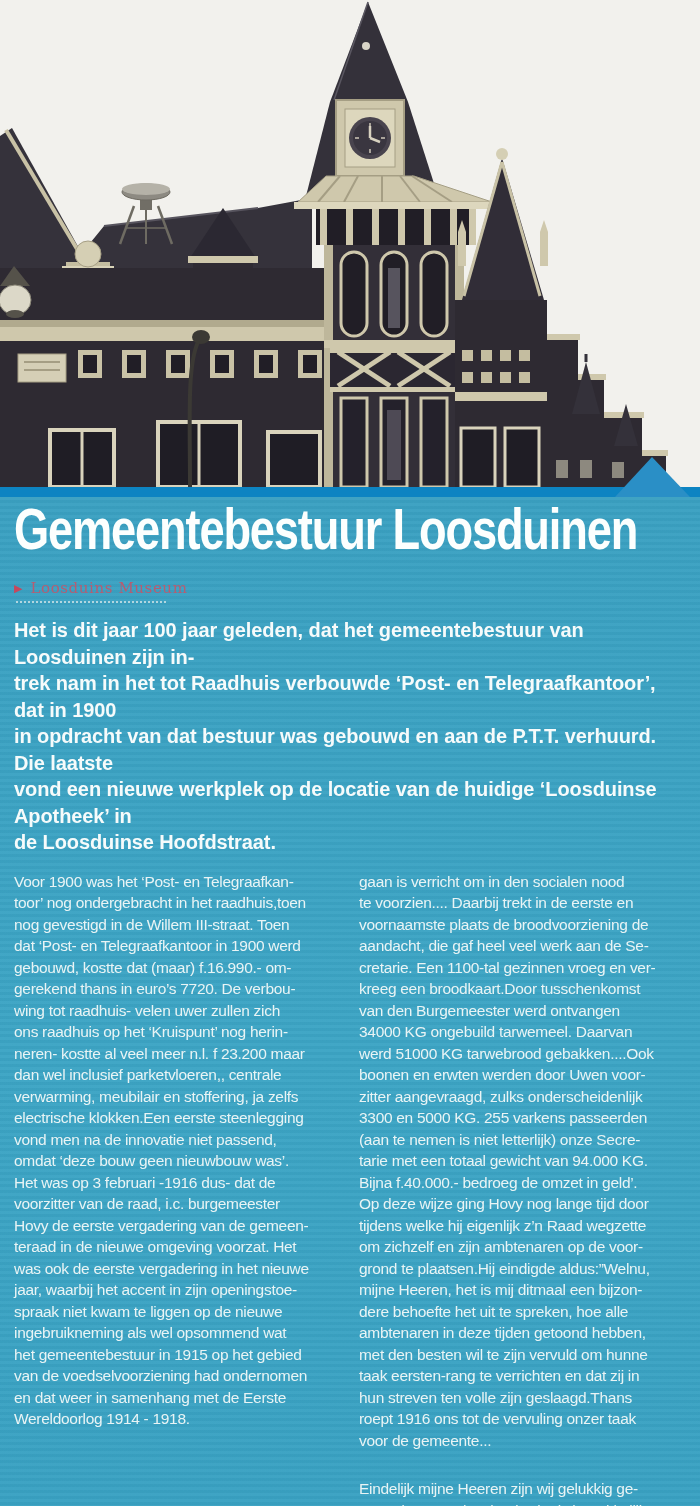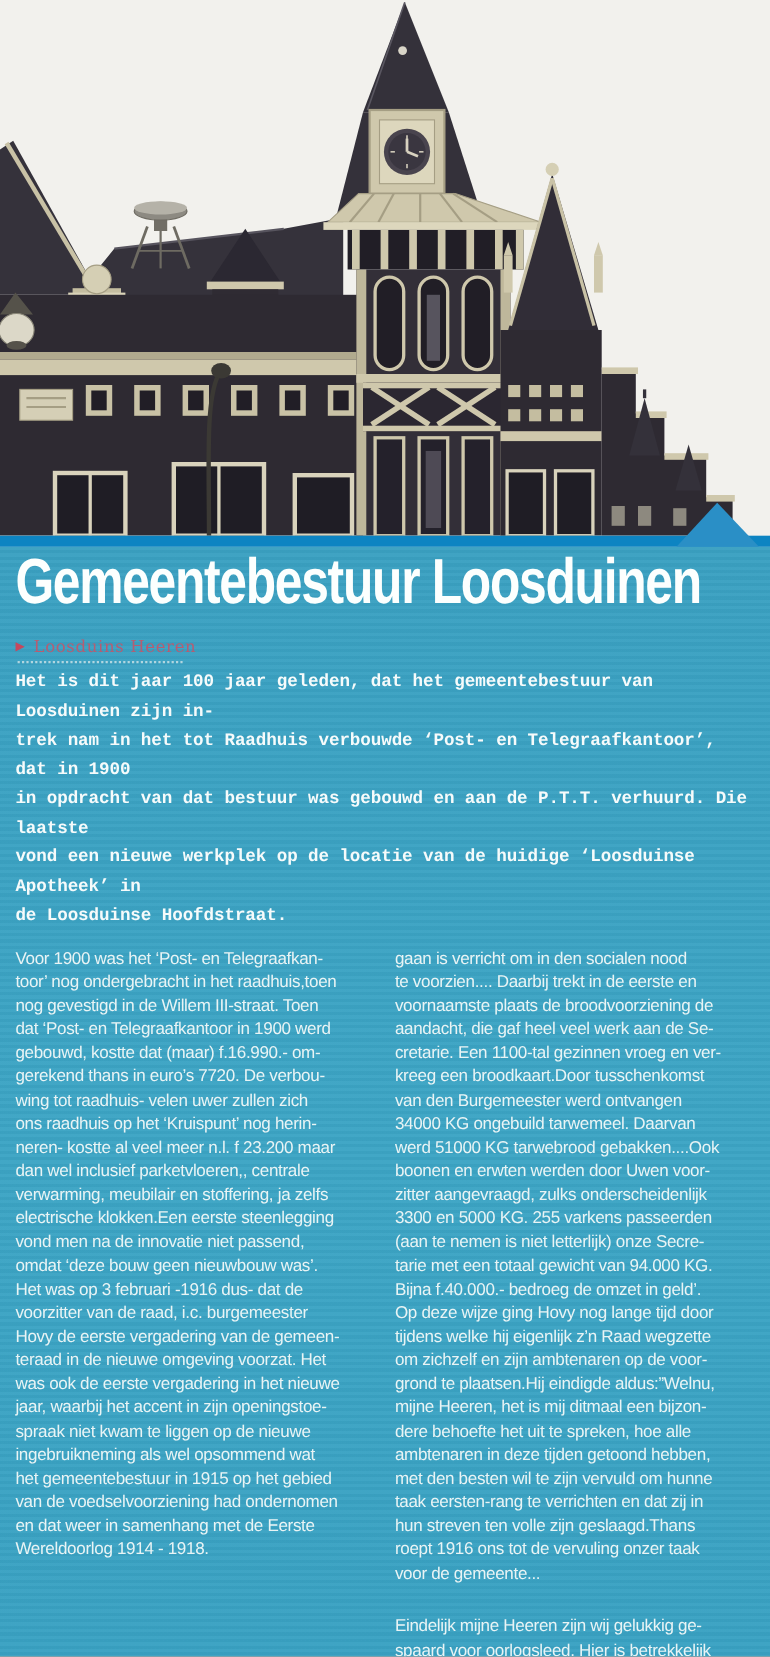--- a/index.html
+++ b/index.html
@@ -30,23 +30,23 @@
   }
   .byline{margin-top:21px;}
   .byline-row{display:flex;align-items:center;gap:8px;}
   .byline-marker{font-size:11px;color:var(--marker,#c5485e);line-height:1;}
   .byline-label{
     font-family:"DejaVu Serif","Liberation Serif",serif;
     font-size:15px;letter-spacing:0.6px;color:var(--byline,#b65d72);
   }
   .byline-dots{width:150px;border-bottom:2px dotted #cfe3e8;opacity:.8;margin-top:4px;margin-left:2px;}
   .intro{
-    margin:4px 0 0 0;width:672px;
-    font-size:16px;font-weight:bold;line-height:26.5px;letter-spacing:-0.1px;
-    color:#f6fbfb;white-space:pre-line;font-family:Liberation Mono, monospace;
+    margin:14px 0 0 0;width:672px;
+    font-size:20px;font-weight:bold;line-height:26.5px;letter-spacing:-0.1px;
+    color:#f6fbfb;white-space:pre-line;
   }
   .columns{display:flex;gap:18px;margin-top:15px;color:var(--body,#e9f4f5);}
   .col{width:332px;}
   .col p{
     margin:0;font-size:15.5px;line-height:21.5px;letter-spacing:-0.3px;
     white-space:pre-line;
   }
   .col p + p{margin-top:27px;}
 </style>
 </head>
@@ -228,21 +228,21 @@
 
   <div class="band-strip"></div>
 
   <div class="content">
 
     <h1 class="title">Gemeentebestuur Loosduinen</h1>
 
     <div class="byline">
       <div class="byline-row">
         <span class="byline-marker">▶</span>
-        <span class="byline-label">Loosduins Heeren</span>
+        <span class="byline-label">Loosduins Museum</span>
       </div>
       <div class="byline-dots"></div>
     </div>
 
     <p class="intro">Het is dit jaar 100 jaar geleden, dat het gemeentebestuur van Loosduinen zijn in-
 trek nam in het tot Raadhuis verbouwde ‘Post- en Telegraafkantoor’, dat in 1900
 in opdracht van dat bestuur was gebouwd en aan de P.T.T. verhuurd. Die laatste
 vond een nieuwe werkplek op de locatie van de huidige ‘Loosduinse Apotheek’ in
 de Loosduinse Hoofdstraat.</p>
 

